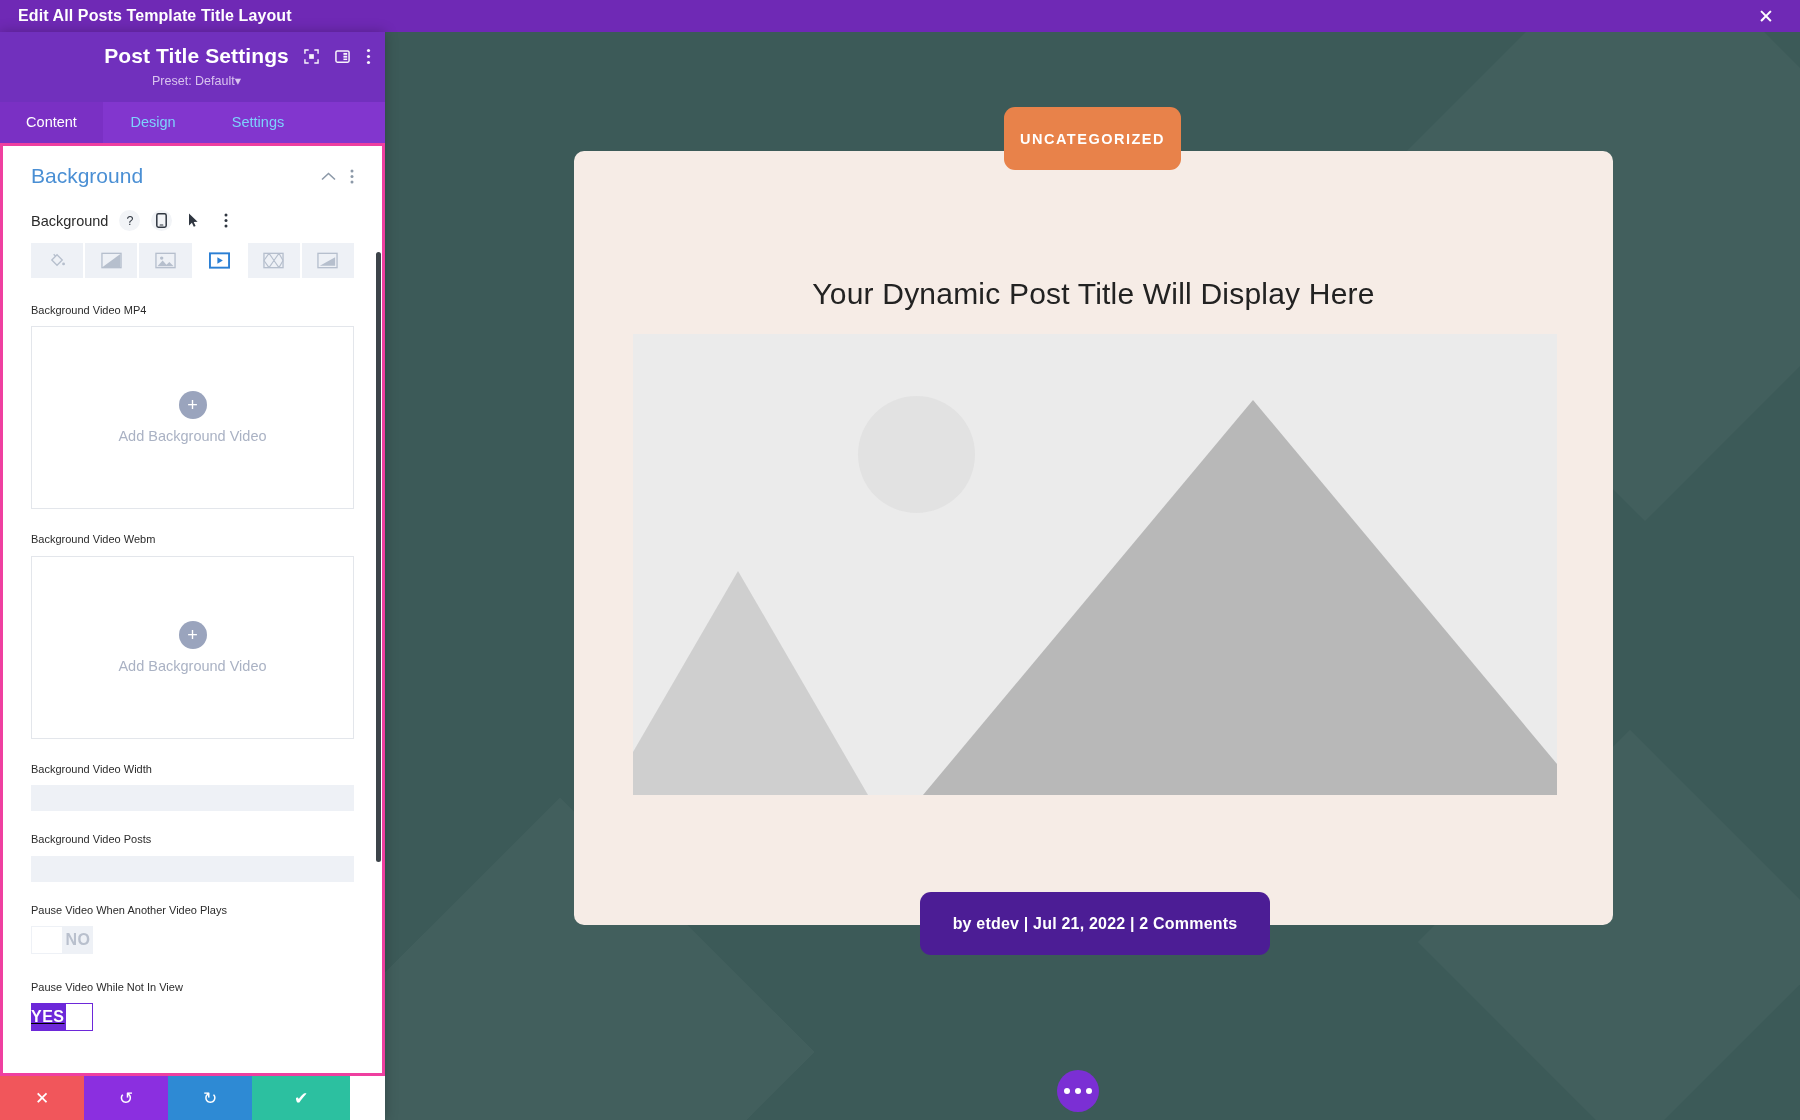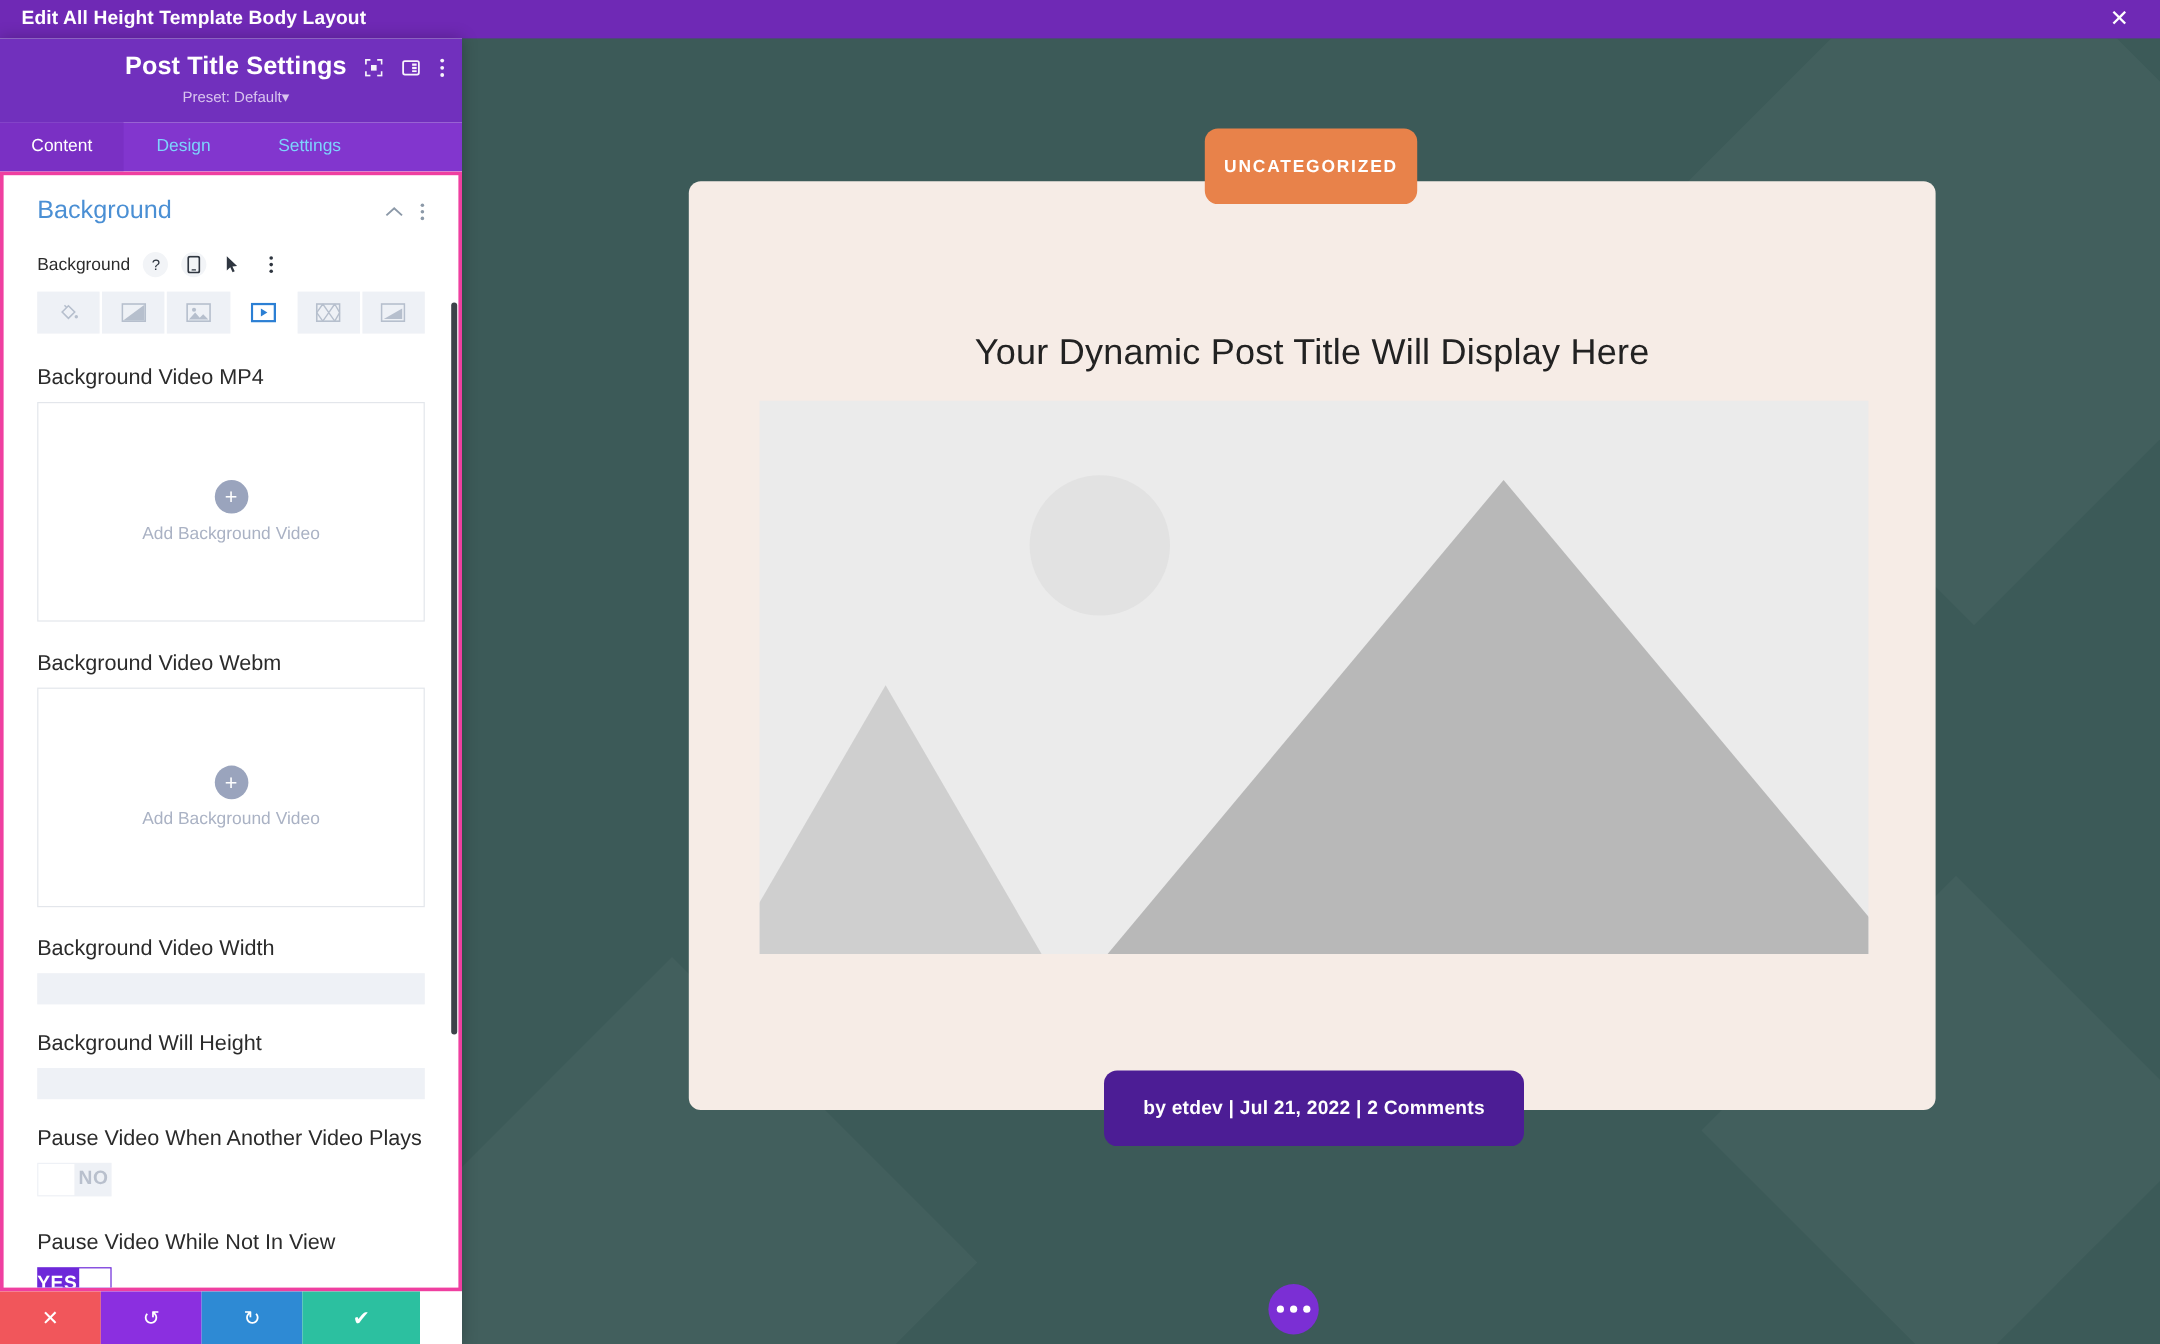--- a/index.html
+++ b/index.html
@@ -203,21 +203,21 @@
   }
   .bgtype {
     flex: 1; height: 35px;
     background: #eef1f6;
     display: flex; align-items: center; justify-content: center;
     cursor: pointer;
   }
   .bgtype.active { background: #ffffff; }
 
   .field-label {
-    font-size: 18px; color: #2b2b2b; margin-bottom: 9px; line-height: 1.22;
+    font-size: 11px; color: #2b2b2b; margin-bottom: 9px; line-height: 1.22;
   }
   .upload-box {
     height: 183px; border: 1px solid #e3e6eb; background: #ffffff;
     display: flex; flex-direction: column; align-items: center; justify-content: center;
     gap: 9px; margin-bottom: 24px; cursor: pointer;
   }
   .upload-plus {
     width: 28px; height: 28px; border-radius: 50%;
     background: #9aa4bd; color: #fff;
     display: flex; align-items: center; justify-content: center;
@@ -263,21 +263,21 @@
   #act-undo   { width: 84px; background: #8b2fe0; font-size: 17px; }
   #act-redo   { width: 84px; background: #2e8ad4; font-size: 17px; }
   #act-save   { width: 98px; background: #2cc0a0; font-size: 17px; }
 
   svg { display: block; }
 </style>
 </head>
 <body>
 
 <div id="topbar">
-  <span id="topbar-title">Edit All Height Template Body Layout</span>
+  <span id="topbar-title">Edit All Posts Template Title Layout</span>
   <div id="topbar-close">✕</div>
 </div>
 
 <div id="canvas">
   <div class="bg-diamond" id="d1"></div>
   <div class="bg-diamond" id="d2"></div>
   <div class="bg-diamond" id="d3"></div>
 
   <div id="post-card"></div>
 
@@ -431,21 +431,21 @@
 
       <div class="field-label">Background Video Webm</div>
       <div class="upload-box">
         <div class="upload-plus">+</div>
         <div class="upload-text">Add Background Video</div>
       </div>
 
       <div class="field-label">Background Video Width</div>
       <input class="text-input" type="text" value="" style="">
 
-      <div class="field-label">Background Will Height</div>
+      <div class="field-label">Background Video Posts</div>
       <input class="text-input" type="text" value="" style="">
 
       <div class="field-label">Pause Video When Another Video Plays</div>
       <div class="toggle-wrap">
         <div class="toggle off">
           <div class="knob"></div>
           <div class="toggle-txt">NO</div>
         </div>
       </div>
 

